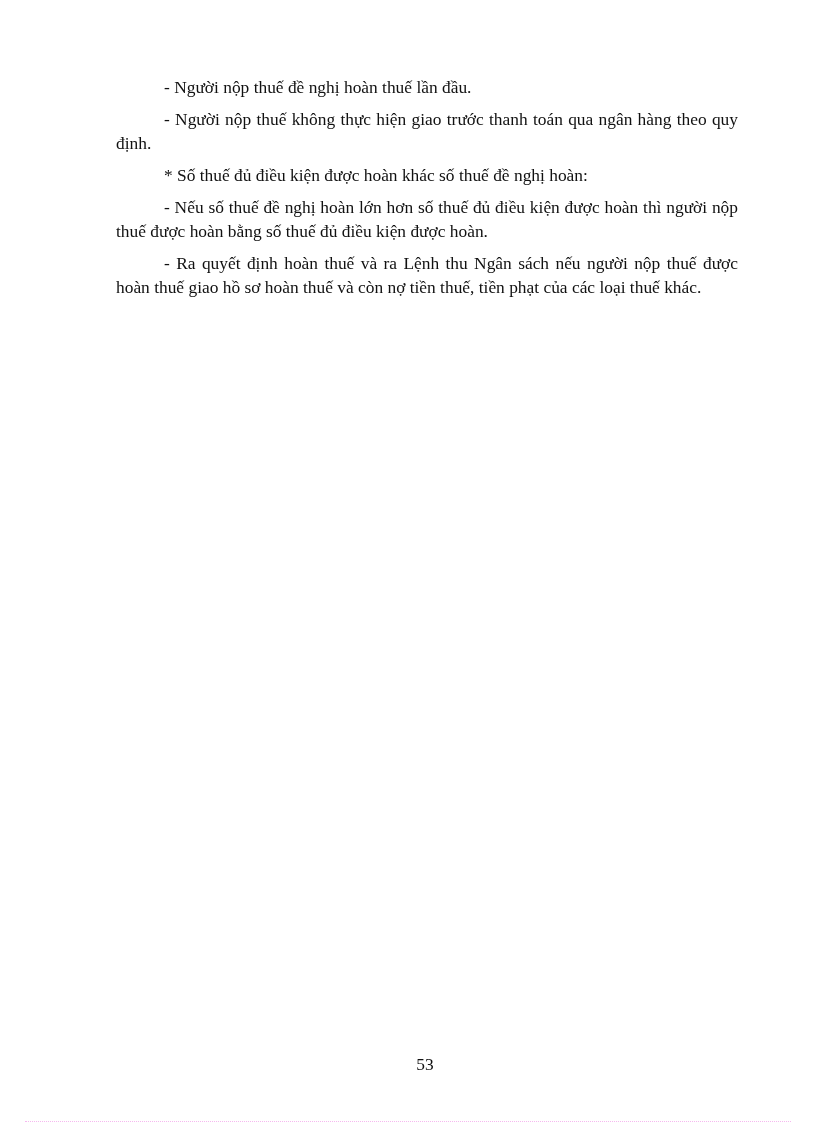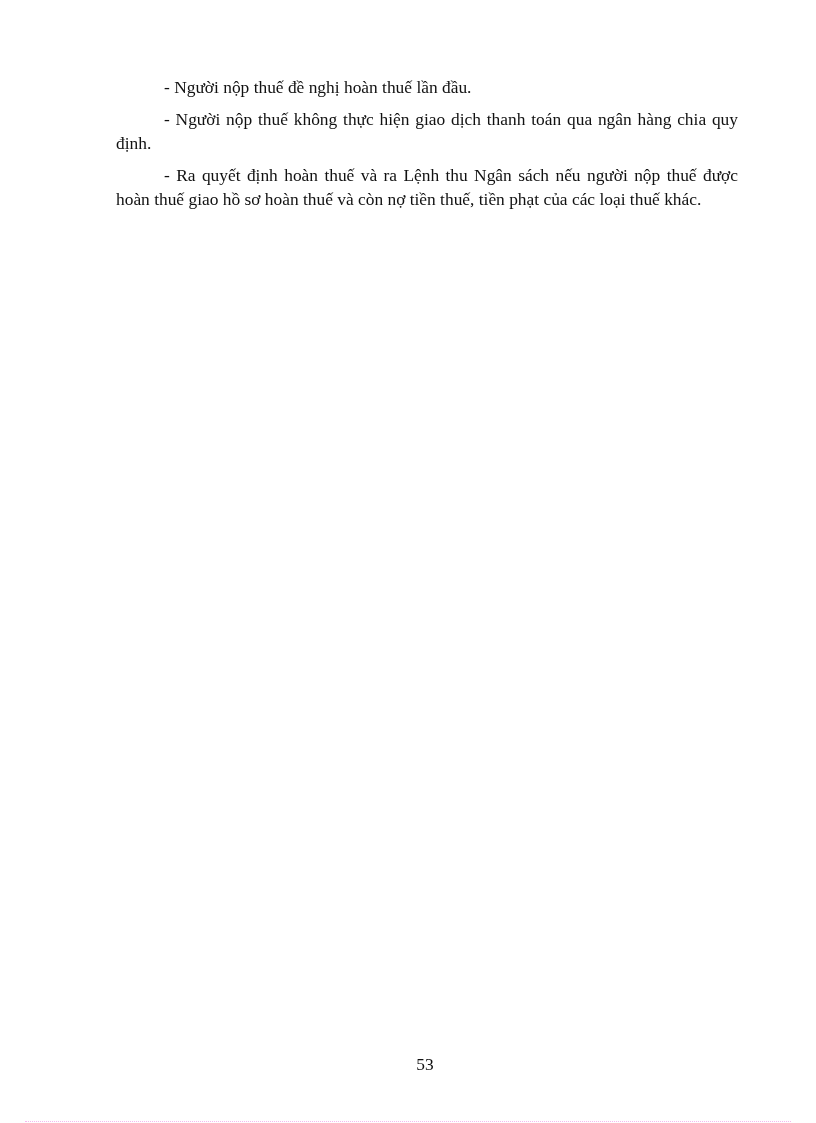--- a/index.html
+++ b/index.html
@@ -45,19 +45,21 @@
       top: 1121px;
       height: 0;
       border-top: 1px dotted #f6b8ef;
     }
   </style>
 </head>
 <body>
 
 <div class="page-body">
   <p class="para">- Người nộp thuế đề nghị hoàn thuế lần đầu.</p>
-  <p class="para">- Người nộp thuế không thực hiện giao dịch thanh toán qua ngân hàng chia quy định.</p>
+  <p class="para">- Người nộp thuế không thực hiện giao trước thanh toán qua ngân hàng theo quy định.</p>
+  <p class="para">* Số thuế đủ điều kiện được hoàn khác số thuế đề nghị hoàn:</p>
+  <p class="para">- Nếu số thuế đề nghị hoàn lớn hơn số thuế đủ điều kiện được hoàn thì người nộp thuế được hoàn bằng số thuế đủ điều kiện được hoàn.</p>
   <p class="para">- Ra quyết định hoàn thuế và ra Lệnh thu Ngân sách nếu người nộp thuế được hoàn thuế giao hồ sơ hoàn thuế và còn nợ tiền thuế, tiền phạt của các loại thuế khác.</p>
 </div>
 
 <div class="page-number">53</div>
 
 <div class="page-edge"></div>
 
 </body></html>

